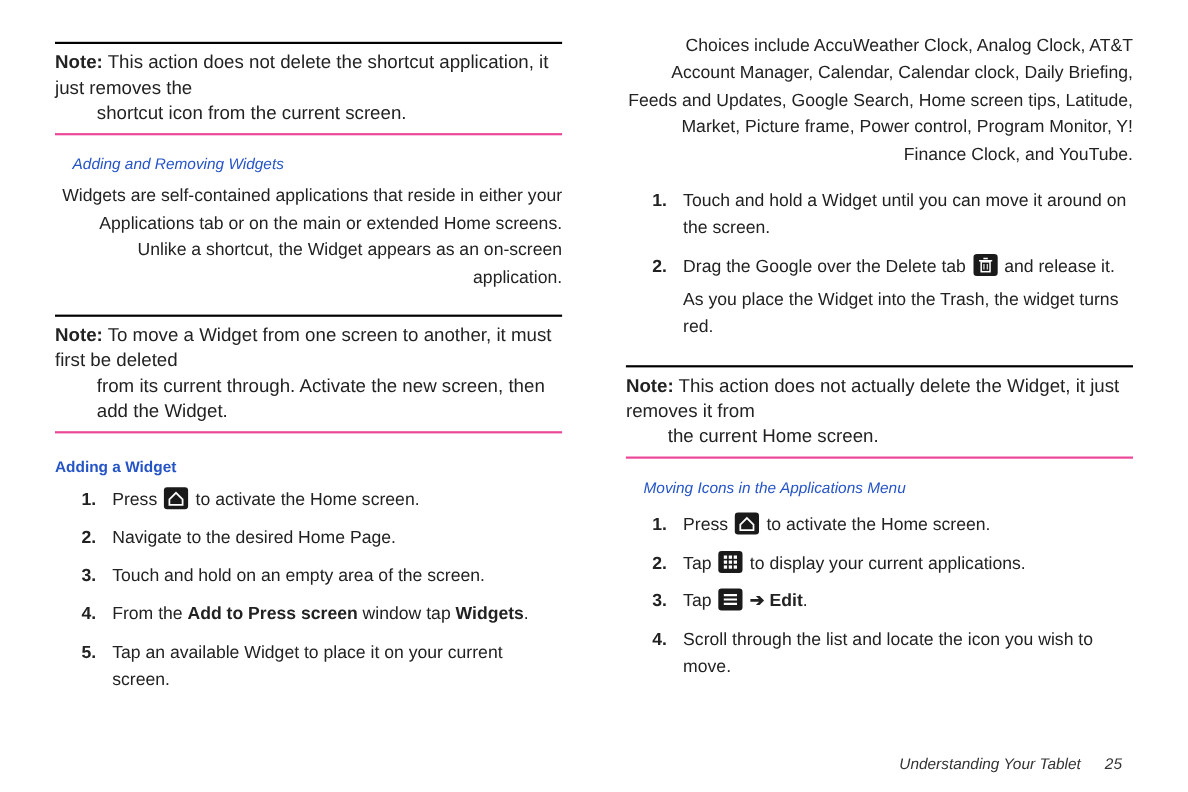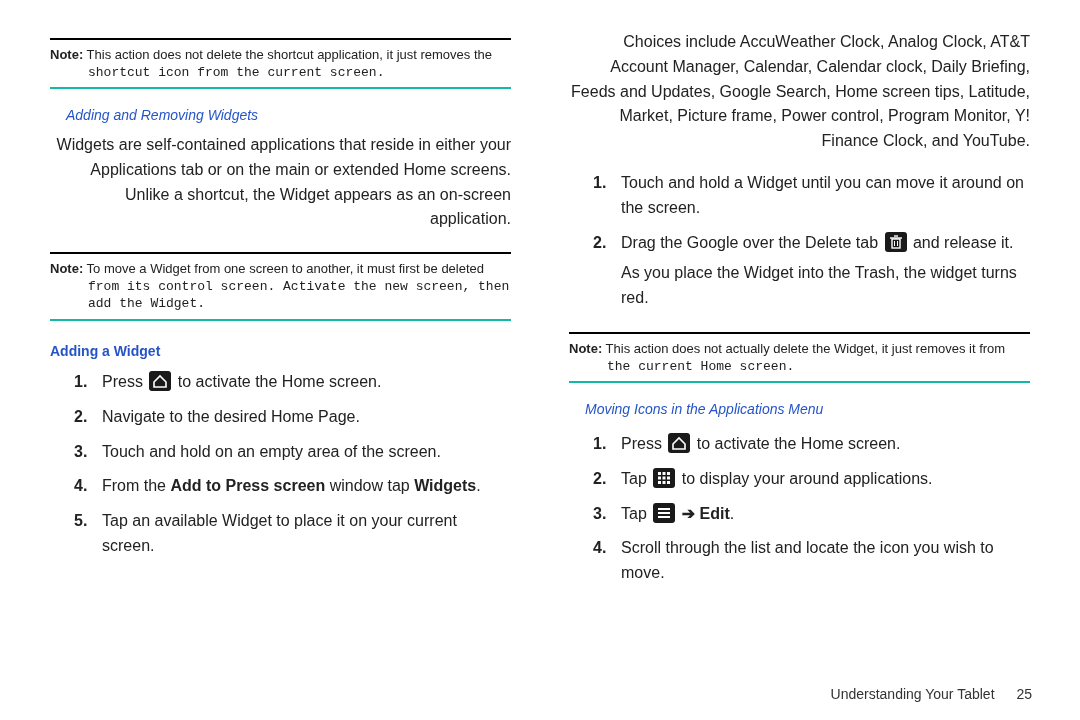--- a/index.html
+++ b/index.html
@@ -17,29 +17,29 @@
     padding: 30px 50px 10px 50px;
     gap: 58px;
   }
   .col {
     flex: 1;
     display: flex;
     flex-direction: column;
   }
   .note-block {
     border-top: 2px solid #000;
-    border-bottom: 2px solid #14b8a6;
+    border-bottom: 2px solid #ec4899;
     padding: 6px 0 6px 0;
     margin: 8px 0 14px 0;
-    font-size: 13px;
+    font-size: 17px;
     line-height: 1.35;
   }
   .note-block .note-label { font-weight: bold; }
   .note-text { display: inline; }
-  .note-indent { padding-left: 38px; display: block; font-family: Liberation Mono, monospace; }
+  .note-indent { padding-left: 38px; display: block; }
   .sec-title {
     color: #2554c7;
     font-style: italic;
     font-weight: normal;
     font-size: 14px;
     margin: 4px 0 10px 16px;
   }
   .sub-title {
     color: #2554c7;
     font-weight: bold;
@@ -78,23 +78,24 @@
     border-radius: 3px;
     position: relative;
     margin: 0 2px;
   }
   .inline-icon svg { position: absolute; top: 0; left: 0; }
   .bold { font-weight: bold; }
   .arrow { font-weight: bold; }
   .footer {
     position: absolute;
     bottom: 18px;
-    right: 48px;
+    right: 60px;
     font-size: 14px;
     color: #333;
+    font-style: italic;
   }
   .footer .pnum { margin-left: 18px; }
 </style>
 </head>
 <body>
 
 <div class="page">
 
   <div class="col">
 
@@ -104,21 +105,21 @@
       <span class="note-indent">shortcut icon from the current screen.</span>
     </div>
 
     <div class="sec-title">Adding and Removing Widgets</div>
 
     <p class="para">Widgets are self-contained applications that reside in either your Applications tab or on the main or extended Home screens. Unlike a shortcut, the Widget appears as an on-screen application.</p>
 
     <div class="note-block">
       <span class="note-label">Note:</span>
       <span class="note-text">To move a Widget from one screen to another, it must first be deleted</span>
-      <span class="note-indent">from its control screen. Activate the new screen, then add the Widget.</span>
+      <span class="note-indent">from its current through. Activate the new screen, then add the Widget.</span>
     </div>
 
     <div class="sub-title">Adding a Widget</div>
 
     <ol class="list">
       <li><span class="num">1.</span>
         <span>Press </span><span class="inline-icon"><svg width="22" height="20" viewBox="0 0 22 20">
               <path d="M5 11 L11 5 L17 11 L17 16 L5 16 Z" fill="none" stroke="#fff" stroke-width="1.6"></path>
             </svg></span><span> to activate the Home screen.</span>
       </li>
@@ -179,21 +180,21 @@
                 <rect x="5" y="4" width="3" height="3"></rect>
                 <rect x="9.5" y="4" width="3" height="3"></rect>
                 <rect x="14" y="4" width="3" height="3"></rect>
                 <rect x="5" y="8.5" width="3" height="3"></rect>
                 <rect x="9.5" y="8.5" width="3" height="3"></rect>
                 <rect x="14" y="8.5" width="3" height="3"></rect>
                 <rect x="5" y="13" width="3" height="3"></rect>
                 <rect x="9.5" y="13" width="3" height="3"></rect>
                 <rect x="14" y="13" width="3" height="3"></rect>
               </g>
-            </svg></span><span> to display your around applications.</span>
+            </svg></span><span> to display your current applications.</span>
       </li>
       <li><span class="num">3.</span>
         <span>Tap </span><span class="inline-icon"><svg width="22" height="20" viewBox="0 0 22 20">
               <line x1="5" y1="6" x2="17" y2="6" stroke="#fff" stroke-width="2"></line>
               <line x1="5" y1="10" x2="17" y2="10" stroke="#fff" stroke-width="2"></line>
               <line x1="5" y1="14" x2="17" y2="14" stroke="#fff" stroke-width="2"></line>
             </svg></span><span> </span><span class="arrow">➔</span><span class="bold"> Edit</span><span>.</span>
       </li>
       <li><span class="num">4.</span>
         <span>Scroll through the list and locate the icon you wish to move.</span>

